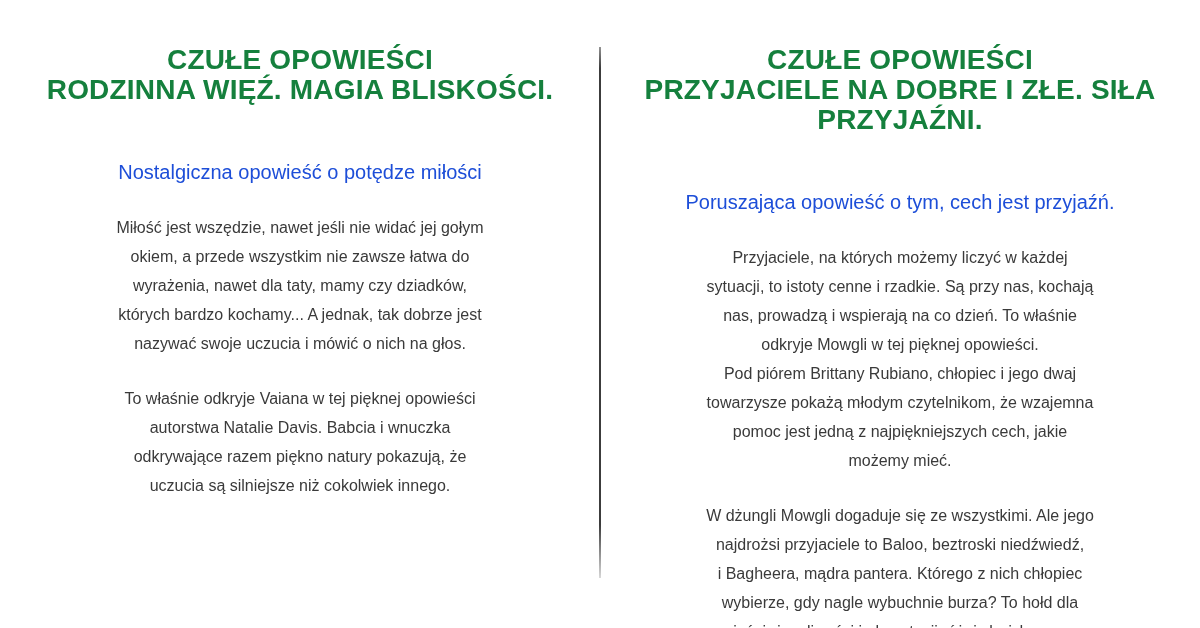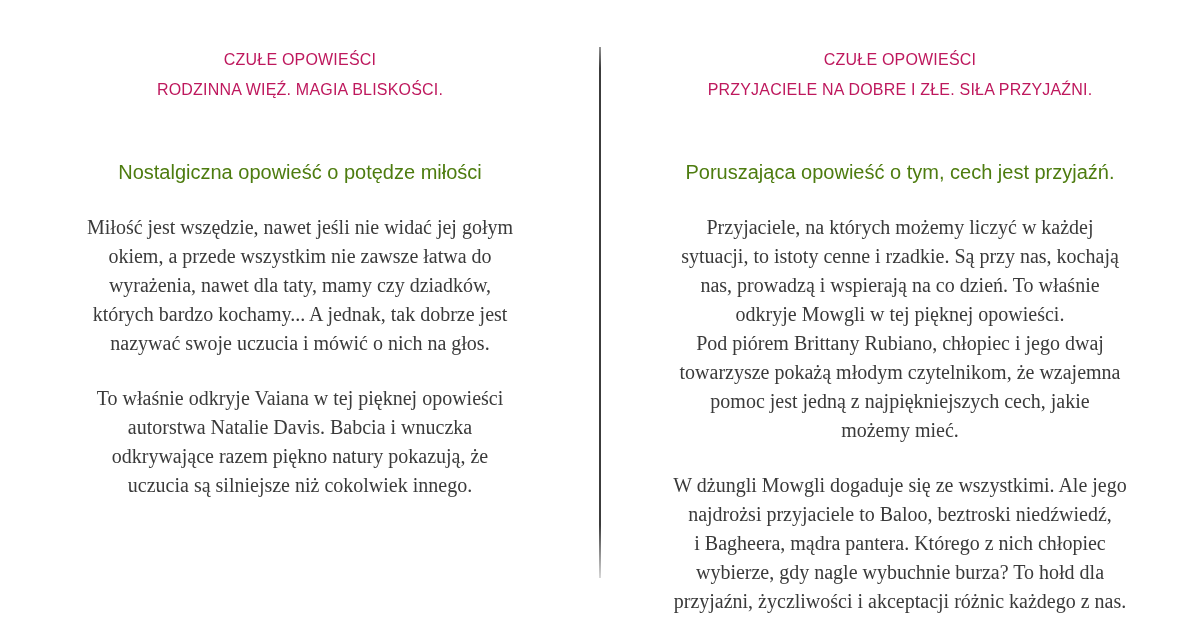--- a/index.html
+++ b/index.html
@@ -21,40 +21,39 @@
     height: 100%;
   }
   .column {
     width: 600px;
     box-sizing: border-box;
     padding: 45px 28px 0 28px;
     text-align: center;
     overflow: hidden;
   }
   .heading {
-    font-size: 16px;
+    font-size: 28px;
     line-height: 30px;
-    font-weight: 400;
-    color: #be185d;
+    font-weight: 700;
+    color: #15803d;
     white-space: pre-line;
     letter-spacing: 0.2px;
   }
   .subtitle {
     margin-top: 53px;
     font-size: 20px;
     line-height: 29px;
-    color: #4d7c0f;
+    color: #1d4ed8;
   }
   .para {
     margin-top: 26px;
-    font-size: 20px;
+    font-size: 16px;
     line-height: 29px;
     color: #3a3a3a;
     white-space: pre-line;
-    font-family: Liberation Serif, serif;
   }
   .divider {
     position: absolute;
     left: 599px;
     top: 47px;
     width: 2px;
     height: 531px;
     background: linear-gradient(to bottom,
       rgba(60,60,60,0.55) 0%,
       #3c3c3c 4%,

